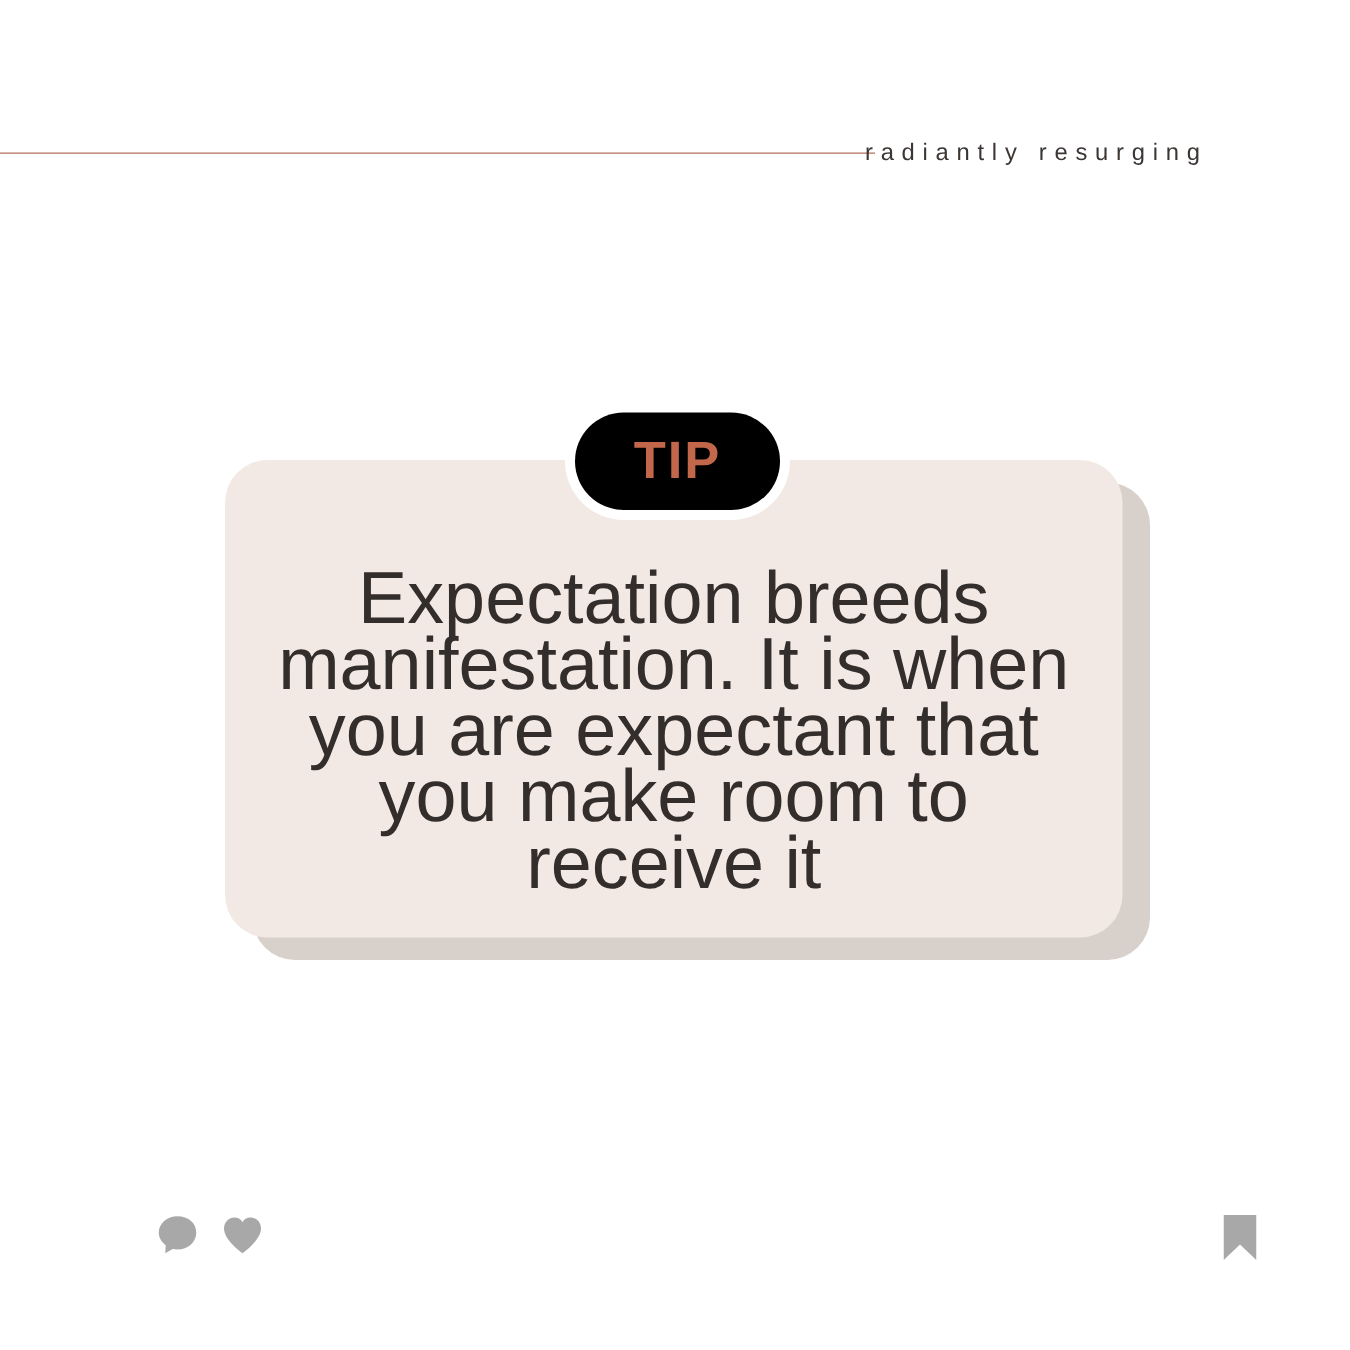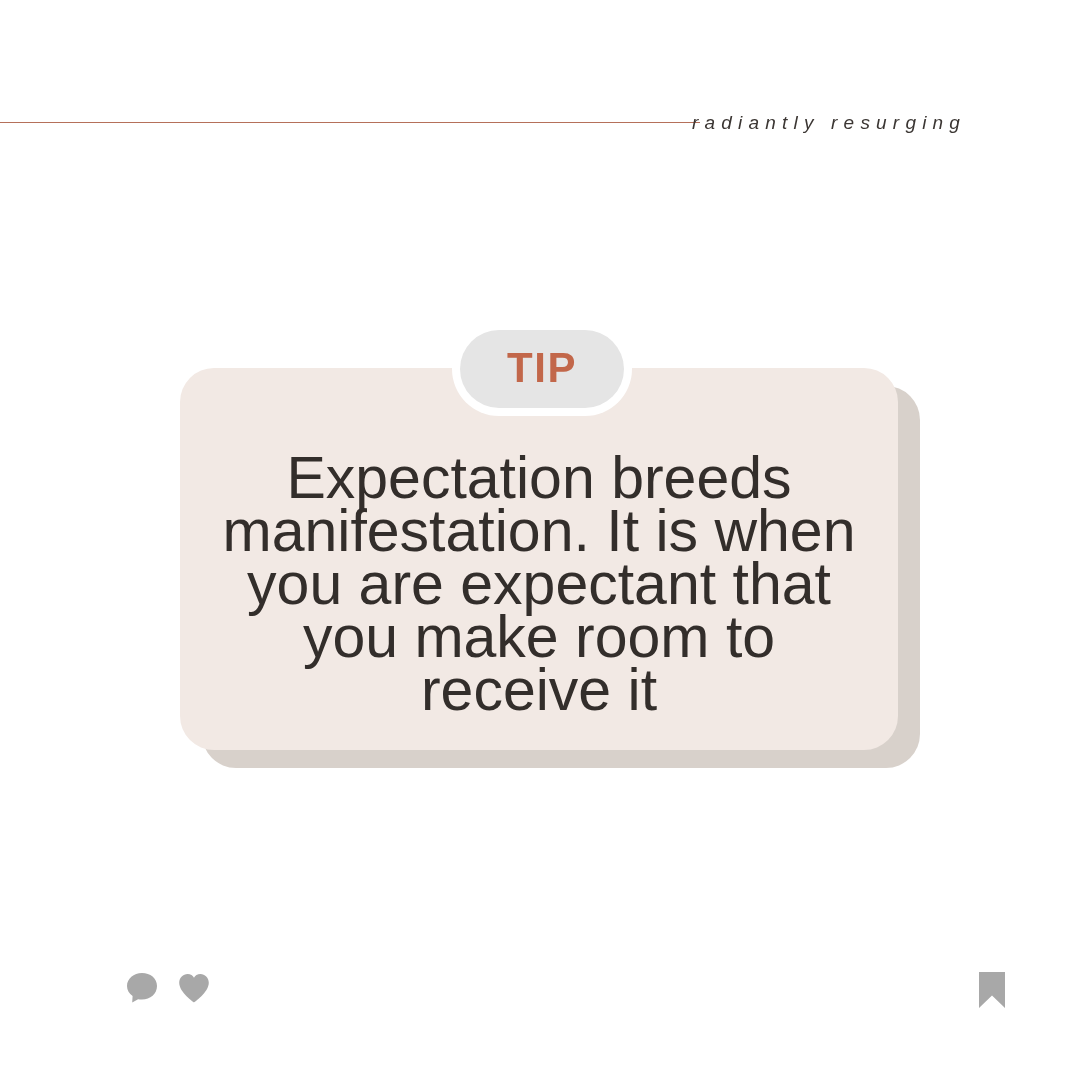--- a/index.html
+++ b/index.html
@@ -23,21 +23,20 @@
 
   
   .header {
     position: absolute;
     top: 105px;
     left: 0;
     width: 948px;
     height: 34px;
     display: flex;
     align-items: center;
-    font-style: italic;
   }
   .header-rule {
     flex: 0 0 auto;
     width: 700px;
     height: 1px;
     background: #b5705a;
     margin-left: 0;
   }
   .brand {
     flex: 0 0 auto;
@@ -99,21 +98,21 @@
     background: #ffffff;
     border-radius: 47px;
     z-index: 5;
   }
   .badge {
     position: absolute;
     left: 460px;
     top: 330px;
     width: 164px;
     height: 78px;
-    background: #e5e5e5;
+    background: #000000;
     border-radius: 39px;
     z-index: 6;
     display: flex;
     align-items: center;
     justify-content: center;
   }
   .badge-label {
     font-size: 42px;
     font-weight: bold;
     color: #c2674a;

